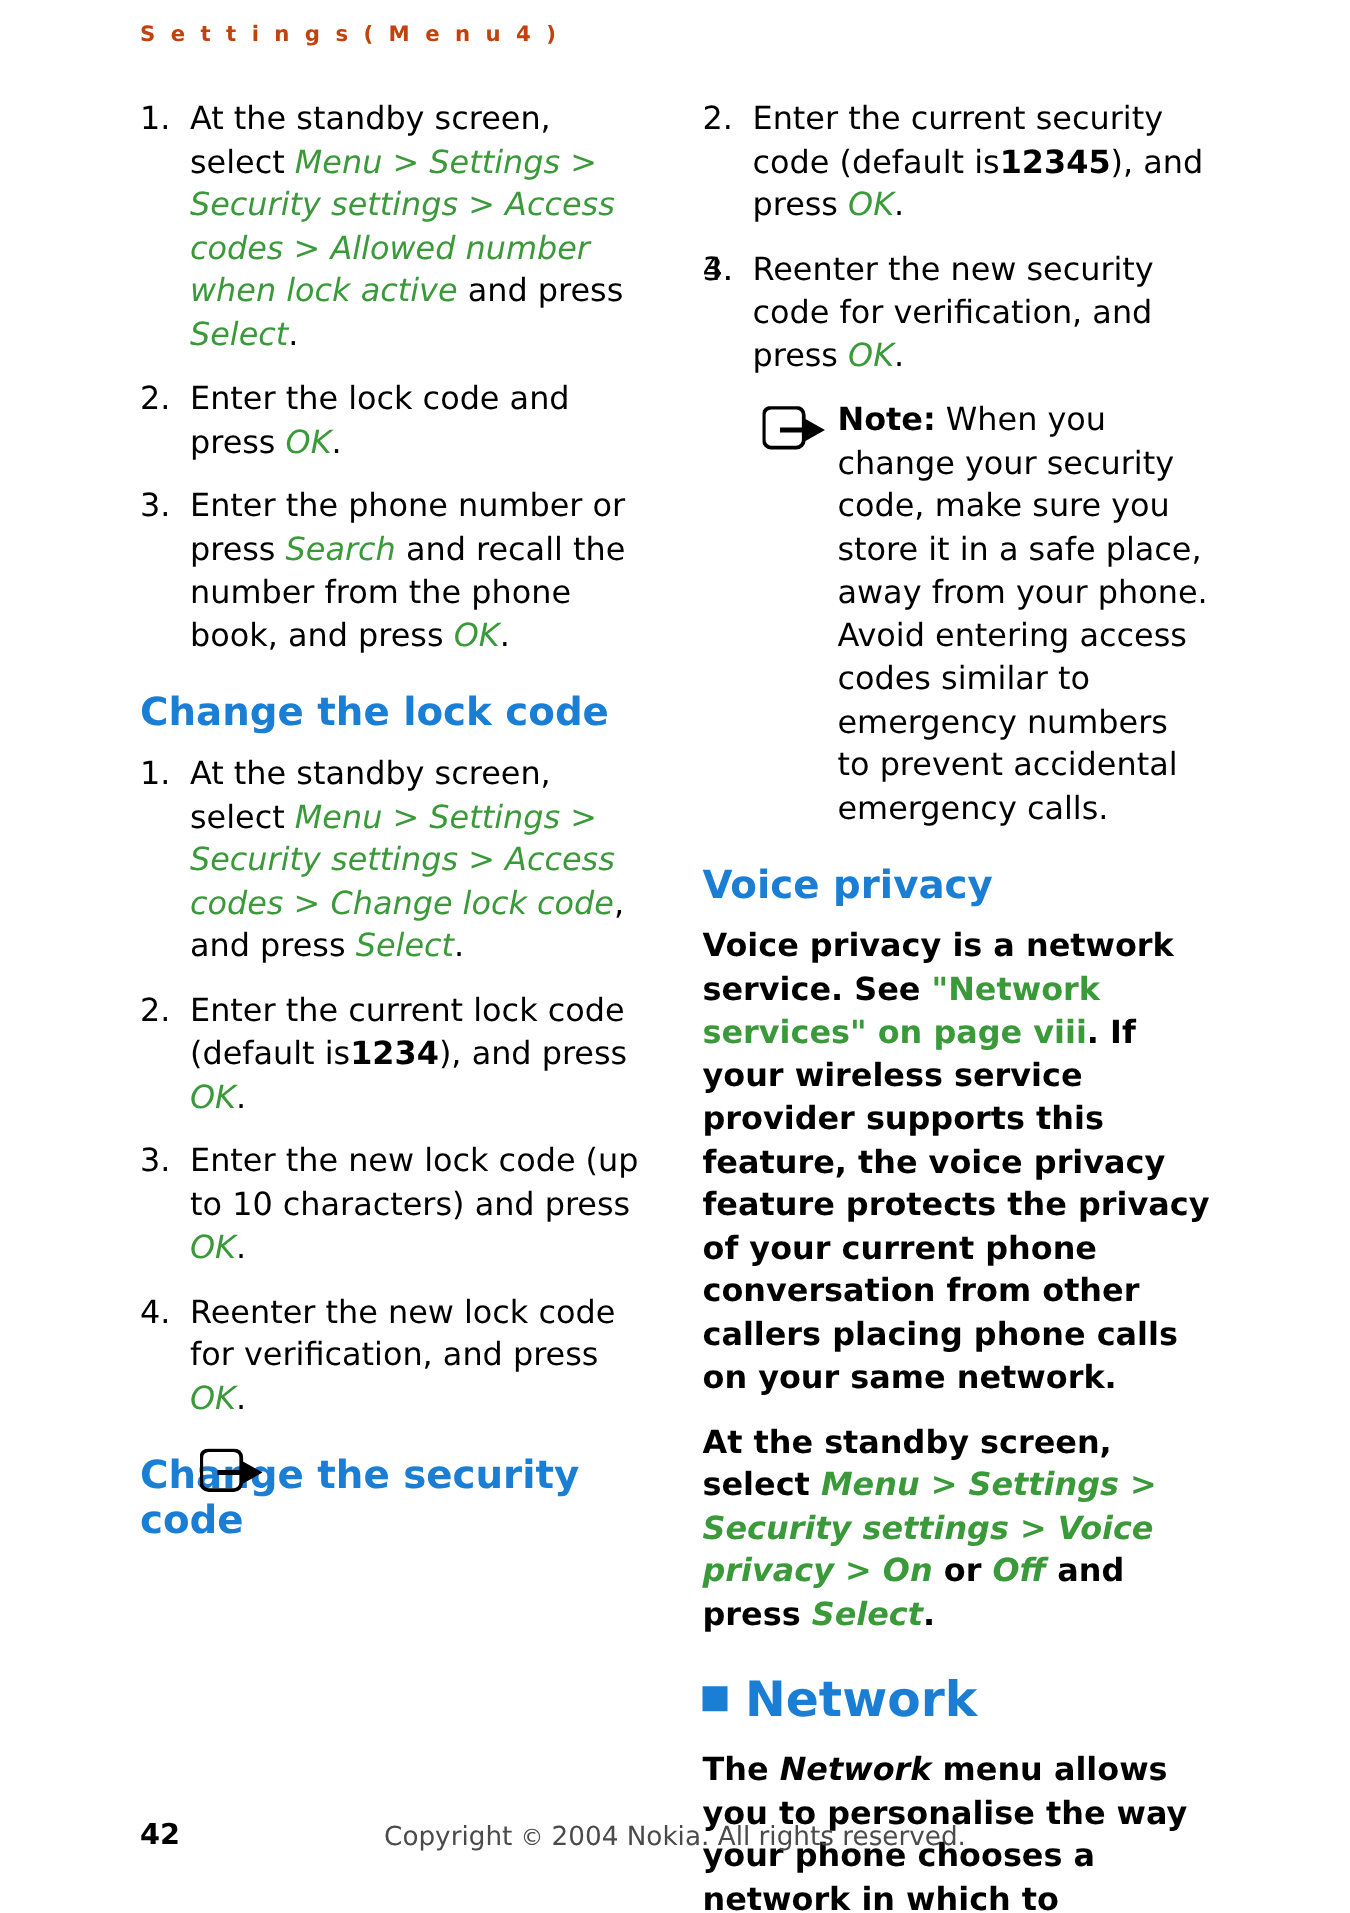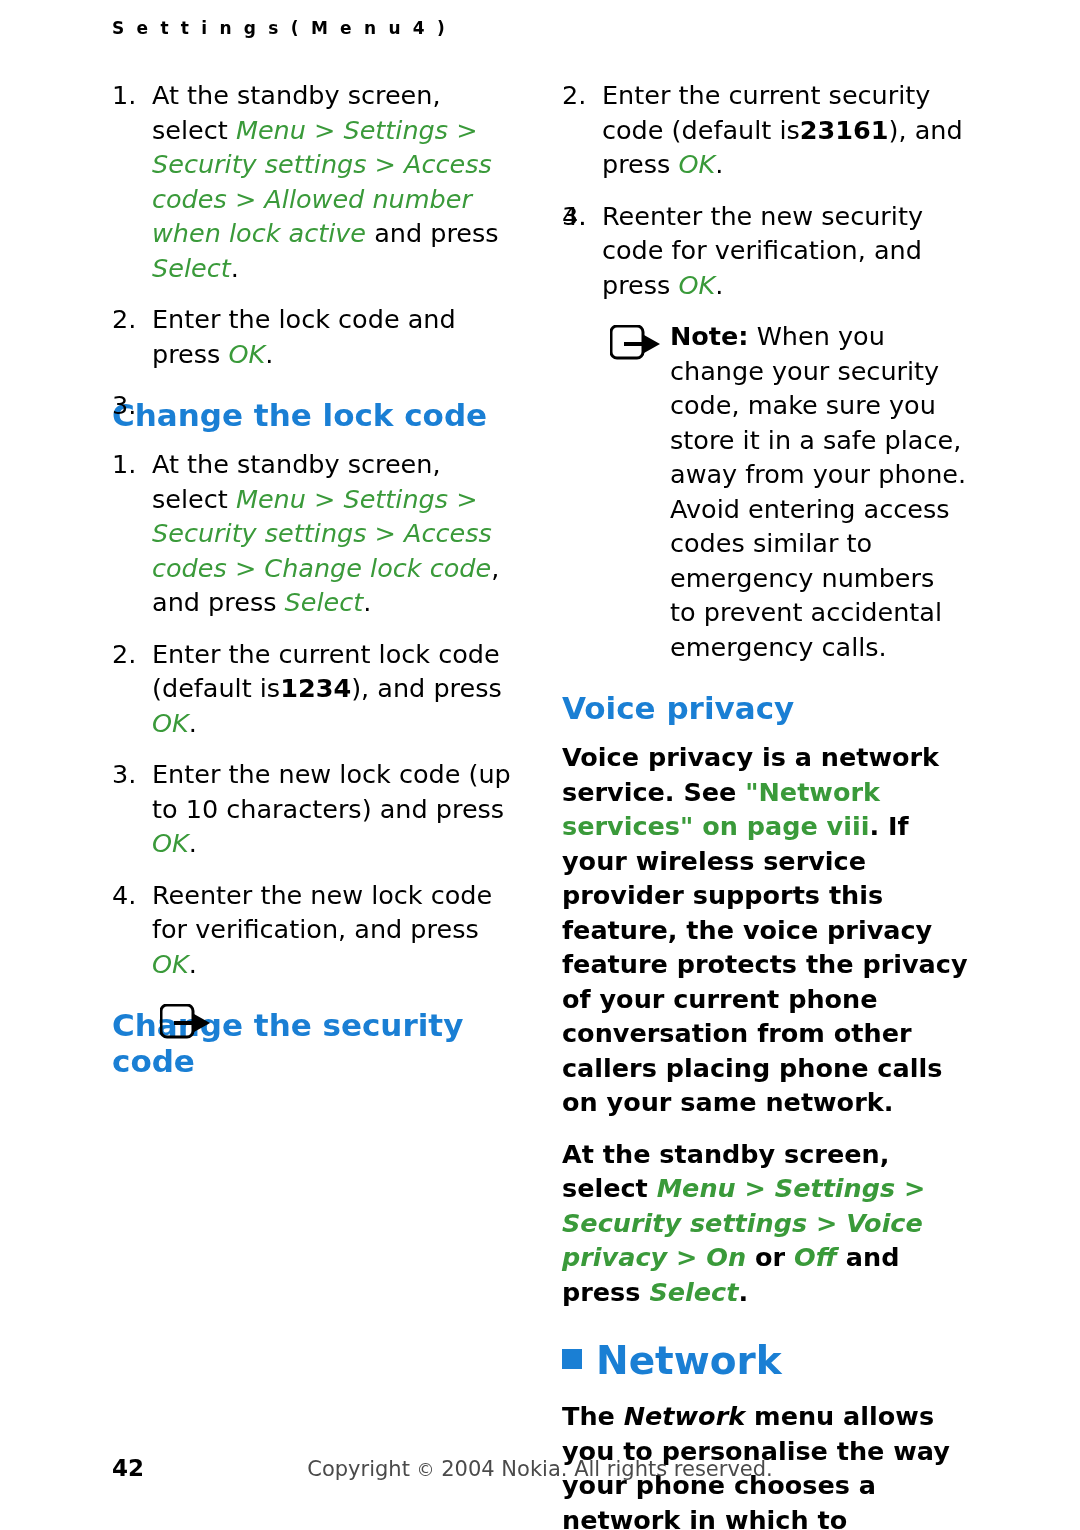--- a/index.html
+++ b/index.html
@@ -20,21 +20,21 @@
     left: 0; top: 0;
     width: 1080px;
     height: 1530px;
   }
   .header {
     position: absolute;
     left: 112px;
     top: 18px;
     font-size: 17px;
     letter-spacing: 3.2px;
-    color: #000000;
+    color: #c2410c;
     font-weight: 600;
   }
   .columns {
     position: absolute;
     left: 112px;
     top: 78px;
     width: 856px;
     display: flex;
     gap: 44px;
   }
@@ -167,20 +167,24 @@
           <span>and press</span>
           <span class="grn-i">Select</span><span>.</span></span>
         </li>
         <li>
           <span class="num">2.</span>
           <span><span>Enter the lock code and press</span>
           <span class="grn-i">OK</span><span>.</span></span>
         </li>
         <li>
           <span class="num">3.</span>
+          <span><span>Enter the phone number or press</span>
+          <span class="grn-i">Search</span>
+          <span>and recall the number from the phone book, and press</span>
+          <span class="grn-i">OK</span><span>.</span></span>
         </li>
       </ol>
 
       <h2 class="section">Change the lock code</h2>
 
       <ol class="steps">
         <li>
           <span class="num">1.</span>
           <span><span>At the standby screen, select</span>
           <span class="grn-i">Menu &gt; Settings &gt; Security settings &gt; Access codes &gt; Change lock code</span><span>, and press</span>
@@ -214,21 +218,21 @@
 
       <h2 class="section">Change the security code</h2>
 
     </div>
 
     <div class="col">
 
       <ol class="steps">
         <li>
           <span class="num">2.</span>
-          <span><span>Enter the current security code (default is</span><span class="bold">23161</span><span>), and press</span>
+          <span><span>Enter the current security code (default is</span><span class="bold">12345</span><span>), and press</span>
           <span class="grn-i">OK</span><span>.</span></span>
         </li>
         <li>
           <span class="num">3.</span>
         </li>
         <li>
           <span class="num">4.</span>
           <span><span>Reenter the new security code for verification, and press</span>
           <span class="grn-i">OK</span><span>.</span></span>
         </li>

